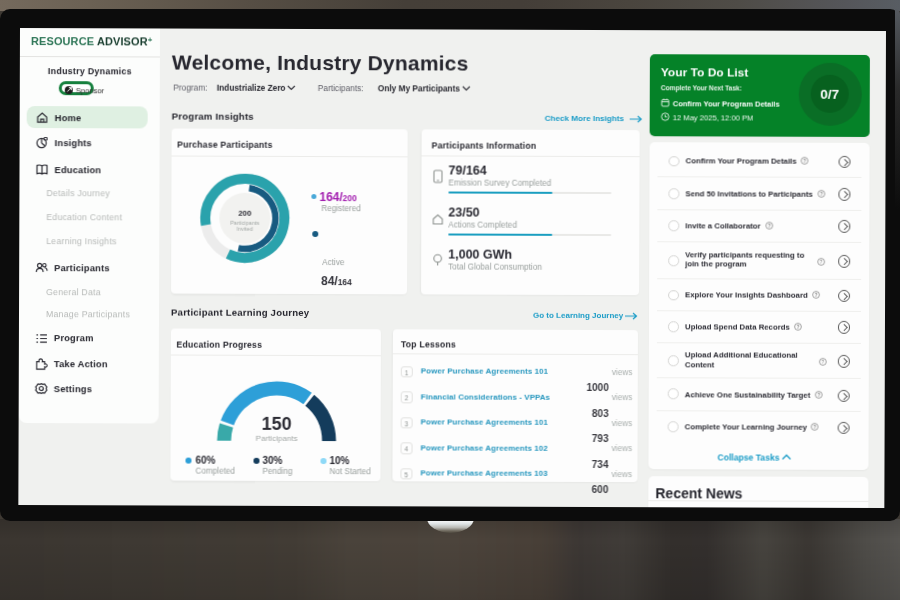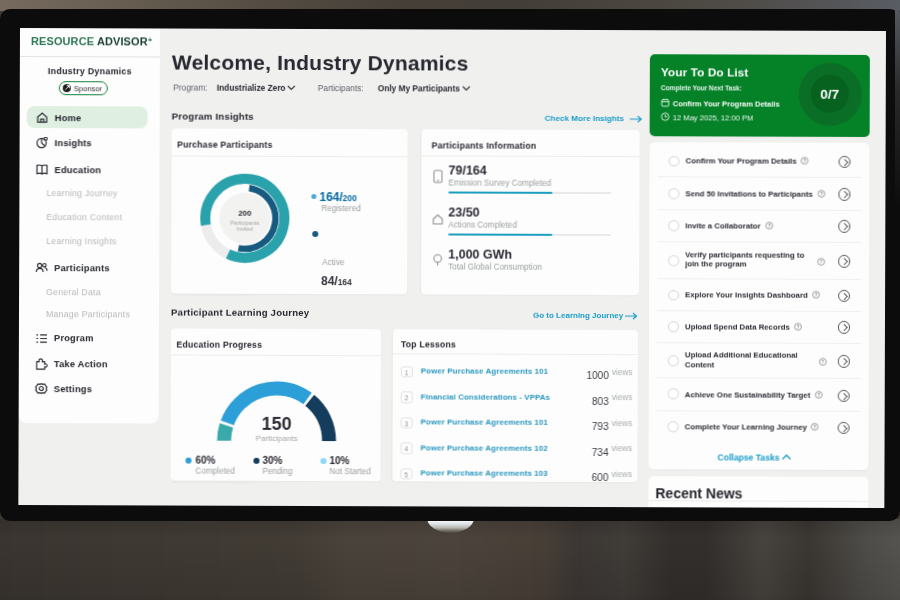--- a/index.html
+++ b/index.html
@@ -26,21 +26,21 @@
   .card { position:absolute; background:#fdfdfd; border-radius:4px; box-shadow:0 1px 2px rgba(0,0,0,0.04); }
   .chead { position:absolute; left:0; top:0; right:0; height:28px; border-bottom:1px solid #ececea; }
   .chead span { position:absolute; left:5.5px; top:11px; font-weight:bold; font-size:8.7px; color:#26262e; letter-spacing:0.2px; }
   .teal { color:#1a9cc7; }
   .gray { color:#9aa09e; }
 
   
   .lrow { position:absolute; left:0; width:245px; height:14px; }
   .lnum { position:absolute; left:8px; top:0.5px; width:11.5px; height:11.5px; border:1px solid #e2e2e0; border-radius:3px; font-size:6.4px; color:#8a8f8d; text-align:center; line-height:11px; background:#fdfdfd; }
   .llink { position:absolute; left:28px; top:1px; font-size:7.9px; font-weight:bold; color:#2596be; letter-spacing:0.1px; }
-  .lviews { position:absolute; right:29px; top:4px; font-size:10px; font-weight:normal; color:#3c3c42; }
+  .lviews { position:absolute; right:29px; top:16px; font-size:10px; font-weight:bold; color:#3c3c42; }
   .lvl { position:absolute; left:219px; top:1.5px; font-size:8.2px; color:#a8aeac; }
 
   
   .trow { position:absolute; left:8px; width:204px; border-bottom:1px solid #efefed; }
   .tc { position:absolute; left:11px; top:10.5px; width:10.5px; height:10.5px; border:1.2px solid #d4d4d2; border-radius:50%; background:#fff; }
   .tt { position:absolute; left:28px; font-weight:bold; font-size:7.8px; color:#2b2b33; line-height:9.6px; }
   .q { vertical-align:-1px; margin-left:2px; }
   .tgo { position:absolute; right:11px; top:9.5px; width:12.5px; height:12.5px; border:1.2px solid #5a5a5a; border-radius:50%; }
   .tgo:after { content:""; position:absolute; left:3.5px; top:3px; width:3.5px; height:3.5px; border-right:1.2px solid #5a5a5a; border-top:1.2px solid #5a5a5a; transform:rotate(45deg); }
 </style>
@@ -59,21 +59,21 @@
     <div style="position:absolute;right:0;top:0;width:5px;height:200px;background:linear-gradient(to bottom,#555a60,#2a2a2a 40%,#0c0c0c);border-radius:0 10px 0 0;"></div>
   </div>
   <div id="screen" class="abs">
 
     <div id="sidebar" class="abs">
       <div class="abs" style="left:11px;top:7px;width:118px;font-weight:bold;font-size:11px;letter-spacing:0.1px;white-space:nowrap;">
         <span style="color:#2e7657;">RESOURCE</span> <span style="color:#173c2d;">ADVISOR</span><span style="color:#2e7657;font-size:8px;vertical-align:3px;">+</span>
       </div>
       <div class="abs" style="left:0;top:28px;width:140px;height:1px;background:#e3e3e1;"></div>
       <div class="abs" style="left:0;top:38px;width:140px;text-align:center;font-weight:bold;font-size:8.8px;color:#23232b;letter-spacing:0.3px;">Industry Dynamics</div>
-      <div class="abs" style="left:39px;top:53px;width:49px;height:13.5px;border:1px solid #15803d;border-radius:7px;background:#fff;">
+      <div class="abs" style="left:39px;top:53px;width:35px;height:13.5px;border:3px solid #15803d;border-radius:7px;background:#fff;">
         <span style="position:absolute;left:3px;top:1.7px;width:8px;height:8px;border-radius:50%;background:#1c1c1c;"></span>
         <svg style="position:absolute;left:4.5px;top:3.2px;" width="5" height="5" viewBox="0 0 5 5">
           <path d="M0.5 4.5 L4.5 0.5 M2 0.5 H4.5 V3" stroke="#fff" stroke-width="0.9" fill="none"></path>
         </svg>
         <span style="position:absolute;left:14px;top:2.2px;font-size:7.6px;color:#2b2b2b;">Sponsor</span>
       </div>
       <div class="abs" style="left:7px;top:78px;width:121px;height:21.5px;background:#dff0e2;border-radius:8px;"></div>
       <svg class="icon" style="top:83px;" viewBox="0 0 13 13" fill="none" stroke="#2b2b33" stroke-width="1.2">
         <path d="M2 6 L6.5 2 L11 6 V11.2 H2 Z"></path>
         <path d="M5 11 V8.2 H8 V11"></path>
@@ -82,21 +82,21 @@
       <svg class="icon" style="top:108px;" viewBox="0 0 13 13" fill="none" stroke="#2b2b33" stroke-width="1.2">
         <circle cx="6" cy="7" r="4.6"></circle>
         <path d="M6 7 V2.4 M6 7 L9.5 10"></path>
         <path d="M8.5 1.5 h3 v2.5 h-3 z" stroke-width="1"></path>
       </svg>
       <div class="abs navtxt" style="left:35px;top:110px;">Insights</div>
       <svg class="icon" style="top:134.5px;" viewBox="0 0 13 13" fill="none" stroke="#2b2b33" stroke-width="1.2">
         <path d="M6.5 3 C5.5 2 3.5 1.8 1.5 2.4 V10.6 C3.5 10 5.5 10.2 6.5 11 C7.5 10.2 9.5 10 11.5 10.6 V2.4 C9.5 1.8 7.5 2 6.5 3 V11"></path>
       </svg>
       <div class="abs navtxt" style="left:35px;top:137px;">Education</div>
-      <div class="abs navsub" style="left:27px;top:160px;">Learning Journey</div>
+      <div class="abs navsub" style="left:27px;top:160px;">Details Journey</div>
       <div class="abs navsub" style="left:27px;top:183.5px;">Education Content</div>
       <div class="abs navsub" style="left:27px;top:207.5px;">Learning Insights</div>
       <svg class="icon" style="top:233px;" viewBox="0 0 13 13" fill="none" stroke="#2b2b33" stroke-width="1.1">
         <circle cx="4.5" cy="4.5" r="2.1"></circle>
         <circle cx="9.3" cy="4.2" r="1.7"></circle>
         <path d="M1.2 11 C1.2 8.6 3 7.4 4.8 7.4 C6.6 7.4 8 8.6 8 11"></path>
         <path d="M9.5 6.8 C11 6.8 12 8 12 9.8"></path>
       </svg>
       <div class="abs navtxt" style="left:35px;top:234.5px;">Participants</div>
       <div class="abs navsub" style="left:27px;top:258.5px;">General Data</div>
@@ -139,21 +139,21 @@
       </div>
       <svg class="abs" style="left:26px;top:42px;" width="95" height="95" viewBox="0 0 95 95" fill="none">
         <circle cx="47.5" cy="47.5" r="39.5" stroke="#ececec" stroke-width="10"></circle>
         <path d="M 8.60 54.36 A 39.5 39.5 0 1 1 30.81 83.30" stroke="#2aa2ac" stroke-width="10"></path>
         <circle cx="47.5" cy="47.5" r="25.5" fill="#f2f2f0"></circle>
         <path d="M 51.74 17.30 A 30.5 30.5 0 1 1 41.16 77.33" stroke="#175a80" stroke-width="6.5"></path>
       </svg>
       <div class="abs" style="left:26px;top:80px;width:95px;text-align:center;font-weight:bold;font-size:7.8px;color:#2b2b33;">200</div>
       <div class="abs" style="left:26px;top:91px;width:95px;text-align:center;font-size:5.6px;color:#a2a7a5;">Participants<br>Invited</div>
       <span class="abs" style="left:140px;top:65px;width:5px;height:5px;border-radius:50%;background:#49a8d8;"></span>
-      <div class="abs" style="left:148px;top:61px;font-weight:bold;color:#0369a1;font-size:12px;">164/<span style="font-size:8.4px;">200</span></div>
+      <div class="abs" style="left:148px;top:61px;font-weight:bold;color:#a21caf;font-size:12px;">164/<span style="font-size:8.4px;">200</span></div>
       <div class="abs gray" style="left:150px;top:75px;font-size:8.2px;">Registered</div>
       <span class="abs" style="left:141px;top:102px;width:6px;height:6px;border-radius:50%;background:#175a80;"></span>
       <div class="abs" style="left:150px;top:98px;font-weight:bold;color:#33333b;font-size:12px;margin-top:47px;">84/<span style="font-size:8.4px;">164</span></div>
       <div class="abs gray" style="left:151px;top:113px;font-size:8.2px;margin-top:16px;">Active</div>
     </div>
 
     <div class="card" style="left:402px;top:100px;width:218px;height:165px;">
       <div class="chead" style="height:27px;">
         <span style="left:10px;">Participants Information</span>
       </div>

